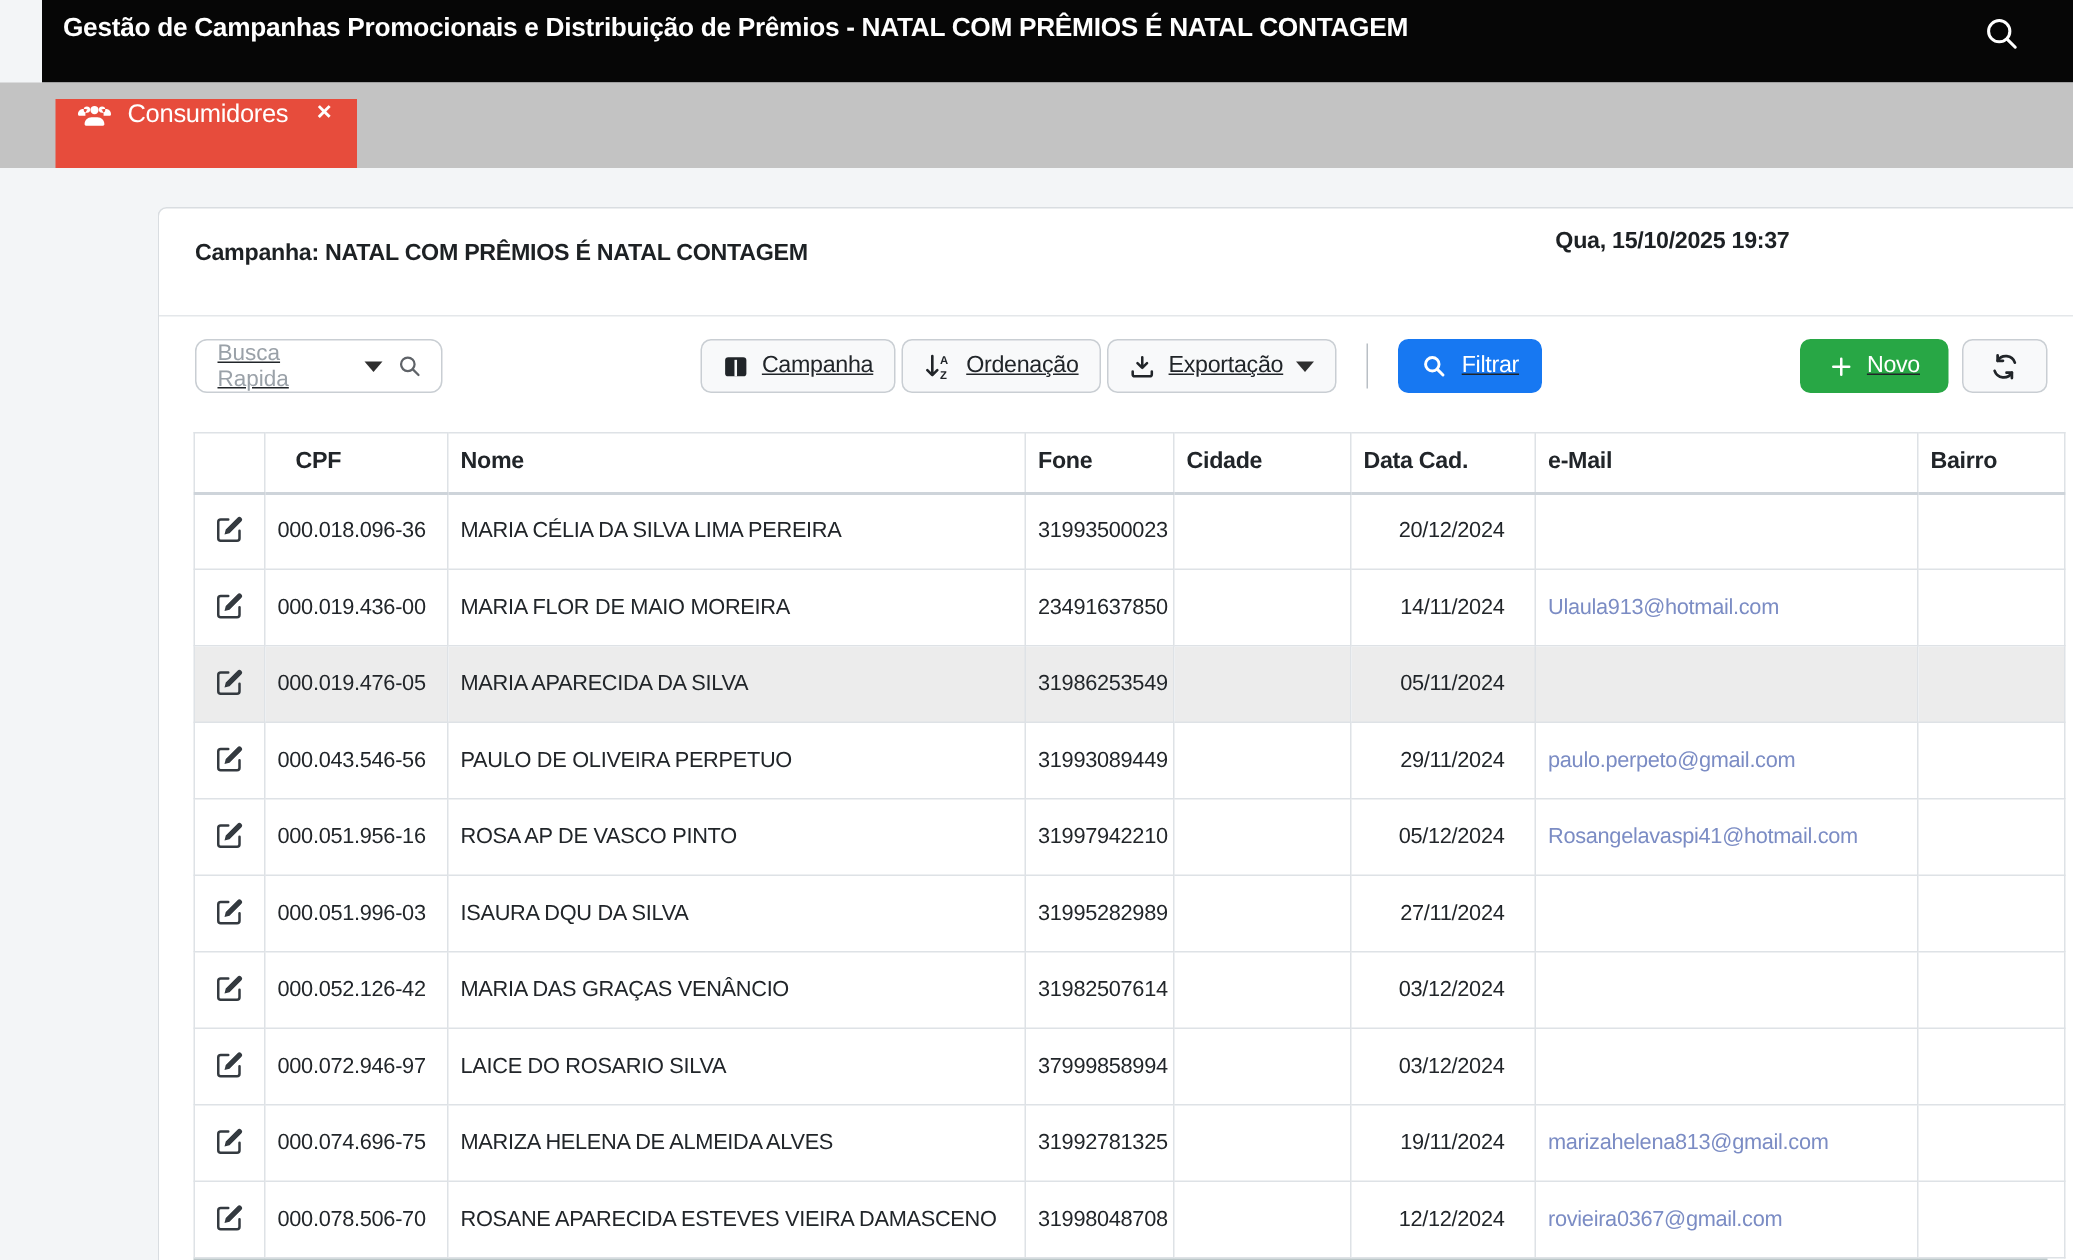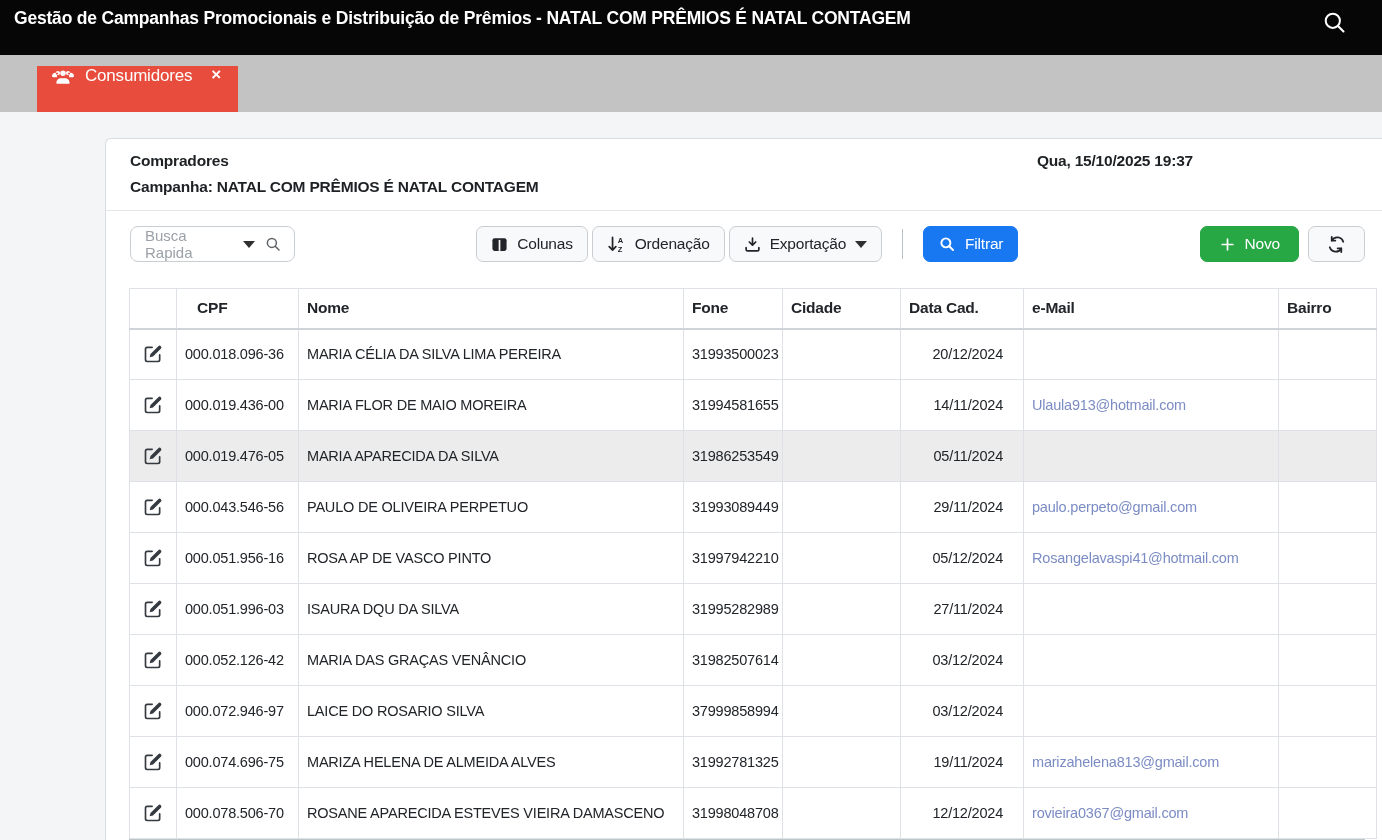--- a/index.html
+++ b/index.html
@@ -13,20 +13,21 @@
   body{
     width:1382px;height:840px;overflow:hidden;
     font-family:"Liberation Sans","DejaVu Sans",sans-serif;
     background:#f3f5f7;color:#212529;
   }
   
   .app-header{
     height:55px;background:#060606;
     display:flex;align-items:flex-start;justify-content:space-between;
     padding:8px 34px 0 14px;
+    margin-left:28px;
   }
   .app-title{color:#ffffff;font-weight:700;font-size:17.5px;letter-spacing:-0.2px;white-space:nowrap;}
   .header-search{margin-top:1px;cursor:pointer;line-height:0;}
   
   .tab-bar{height:57px;background:#c3c3c3;display:flex;align-items:flex-end;padding-left:37px;}
   .tab{
     background:var(--tab-red);height:46px;
     display:flex;align-items:flex-start;gap:11px;
     padding:0 17px 0 15px;color:#fff;font-size:17px;cursor:pointer;
   }
@@ -39,21 +40,21 @@
     background:#fff;border:1px solid #d9dde1;border-right:none;
     border-radius:6px 0 0 0;
   }
   .card-header{
     display:flex;justify-content:space-between;align-items:flex-start;
     padding:13px 189px 0 24px;height:72px;border-bottom:1px solid #e4e7ea;
   }
   .panel-title,.campaign,.datetime{font-size:15.5px;font-weight:700;color:#1d2124;letter-spacing:-0.2px;}
   .campaign{margin-top:8px;}
   
-  .toolbar{display:flex;align-items:flex-end;padding:15px 17px 0 24px;}
+  .toolbar{display:flex;align-items:flex-end;padding:15px 17px 0 24px;text-decoration:underline;}
   .search-box{
     width:165px;height:36px;background:#fff;
     border:1px solid #c9ced3;border-radius:8px;
     display:flex;align-items:center;gap:9px;padding:0 12px 0 14px;
     color:#9aa1a8;font-size:15px;cursor:pointer;
   }
   .caret{width:0;height:0;border-left:6px solid transparent;border-right:6px solid transparent;border-top:7px solid #2f2f2f;}
   .btn{
     height:36px;border:1px solid #c9ced3;border-radius:7px;background:#f8f9fa;
     display:inline-flex;align-items:center;gap:9px;padding:0 14px;
@@ -114,21 +115,20 @@
     <span class="tab-label">Consumidores</span>
     <span class="tab-close">×</span>
   </div>
 </div>
 
 <div class="content">
   <div class="card">
 
     <div class="card-header">
       <div>
-        <div class="panel-title">Compradores</div>
         <div class="campaign">Campanha: NATAL COM PRÊMIOS É NATAL CONTAGEM</div>
       </div>
       <div class="datetime">Qua, 15/10/2025 19:37</div>
     </div>
 
     <div class="toolbar">
       <div class="search-box">
         <span>Busca Rapida</span>
         <span class="caret"></span>
         <span style="line-height:0;">
@@ -140,21 +140,21 @@
       </div>
 
       <div class="center-group">
         <button class="btn">
           <span style="line-height:0;">
             <svg width="17" height="17" viewBox="0 0 24 24">
               <rect x="2" y="3" width="20" height="18" rx="3" fill="#212529"></rect>
               <rect x="10.8" y="5.5" width="2.4" height="15.5" fill="#f8f9fa"></rect>
             </svg>
           </span>
-          <span>Colunas</span>
+          <span>Campanha</span>
         </button>
 
         <button class="btn">
           <span style="line-height:0;">
             <svg width="19" height="19" viewBox="0 0 24 24">
               <path d="M7 3v16m0 0l-4.2-4.2M7 19l4.2-4.2" stroke="#212529" stroke-width="2.2" fill="none" stroke-linecap="round" stroke-linejoin="round"></path>
               <text x="13.5" y="10" font-size="9.5" font-weight="bold" fill="#212529" font-family="Liberation Sans, sans-serif">A</text>
               <text x="13.5" y="22" font-size="9.5" font-weight="bold" fill="#212529" font-family="Liberation Sans, sans-serif">Z</text>
             </svg>
           </span>
@@ -239,21 +239,21 @@
             </tr>
             <tr>
               <td class="c-edit"><button class="edit-btn">
     <svg width="20" height="20" viewBox="0 0 24 24" fill="none" stroke="#343a40" stroke-width="2" stroke-linecap="round" stroke-linejoin="round">
       <path d="M11 4H5a2 2 0 0 0-2 2v13a2 2 0 0 0 2 2h13a2 2 0 0 0 2-2v-6"></path>
       <path d="M18.4 2.6a2.1 2.1 0 0 1 3 3L12 15l-4 1 1-4 9.4-9.4z" fill="#343a40" stroke="none"></path>
     </svg>
   </button></td>
               <td class="c-cpf">000.019.436-00</td>
               <td class="c-nome">MARIA FLOR DE MAIO MOREIRA</td>
-              <td class="c-fone">31994581655</td>
+              <td class="c-fone">23491637850</td>
               <td class="c-cidade"></td>
               <td class="c-data">14/11/2024</td>
               <td class="c-email"><a class="email-link">Ulaula913@hotmail.com</a></td>
               <td class="c-bairro"></td>
             </tr>
             <tr class="highlight">
               <td class="c-edit"><button class="edit-btn">
     <svg width="20" height="20" viewBox="0 0 24 24" fill="none" stroke="#343a40" stroke-width="2" stroke-linecap="round" stroke-linejoin="round">
       <path d="M11 4H5a2 2 0 0 0-2 2v13a2 2 0 0 0 2 2h13a2 2 0 0 0 2-2v-6"></path>
       <path d="M18.4 2.6a2.1 2.1 0 0 1 3 3L12 15l-4 1 1-4 9.4-9.4z" fill="#343a40" stroke="none"></path>

